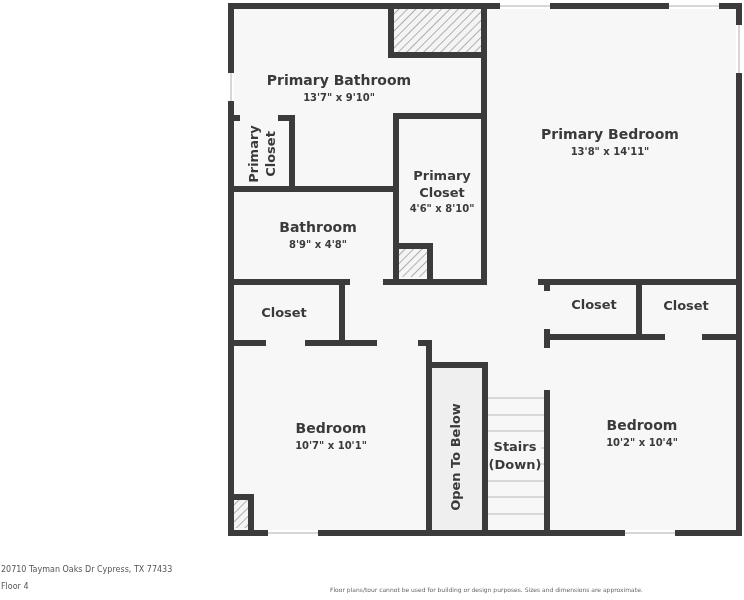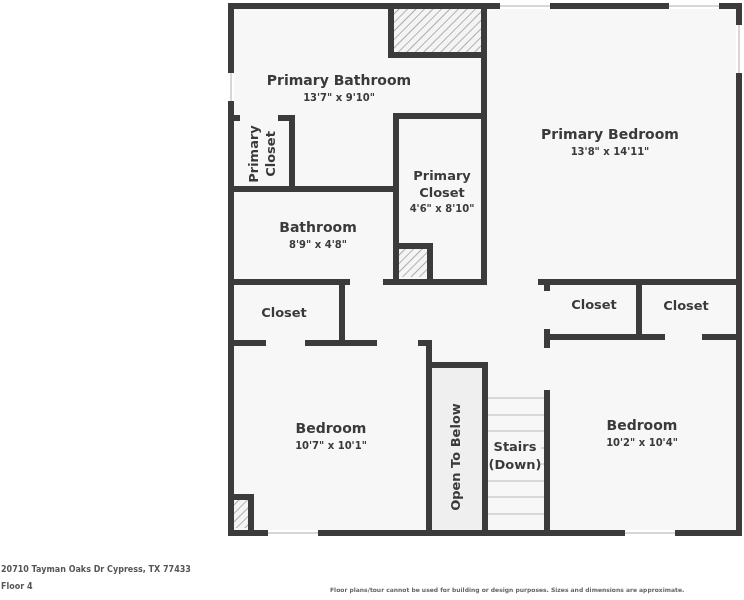--- a/index.html
+++ b/index.html
@@ -5,21 +5,21 @@
   html, body { margin:0; padding:0; }
   body { width:744px; height:600px; background:#ffffff; position:relative; overflow:hidden; font-family:"DejaVu Sans", sans-serif; }
   #plan { position:absolute; left:0; top:0; }
   .room-fill { fill:#f7f7f7; }
   .wall { fill:#3b3b3b; }
   .opening { fill:#ffffff; }
   .win-line { stroke:#9a9a9a; stroke-width:0.8; fill:none; }
   .label { font-family:"DejaVu Sans", sans-serif; font-weight:bold; fill:#3a3a3a; text-anchor:middle; }
   .dim { font-family:"DejaVu Sans", sans-serif; font-weight:bold; fill:#3a3a3a; text-anchor:middle; }
   .stair-line { stroke:#b9b9b9; stroke-width:1; }
-  .footer { position:absolute; font-family:"DejaVu Sans", sans-serif; font-weight:bold; color:#555; }
+  .footer { position:absolute; font-family:"DejaVu Sans", sans-serif; font-weight:normal; color:#555; }
   #address { left:1px; top:565px; font-size:8px; }
   #floor { left:1px; top:582px; font-size:8px; }
   #disclaimer { left:330px; top:586px; font-size:6px; color:#666; }
 </style>
 </head>
 <body>
 
 <svg id="plan" width="744" height="600" viewBox="0 0 744 600" xmlns="http://www.w3.org/2000/svg">
   <defs>
     <pattern id="hatch" patternUnits="userSpaceOnUse" width="6" height="6" patternTransform="rotate(45)">

